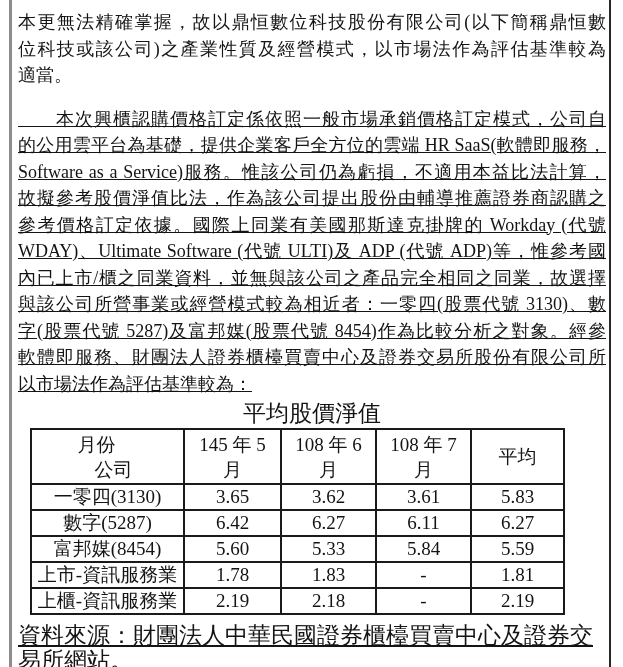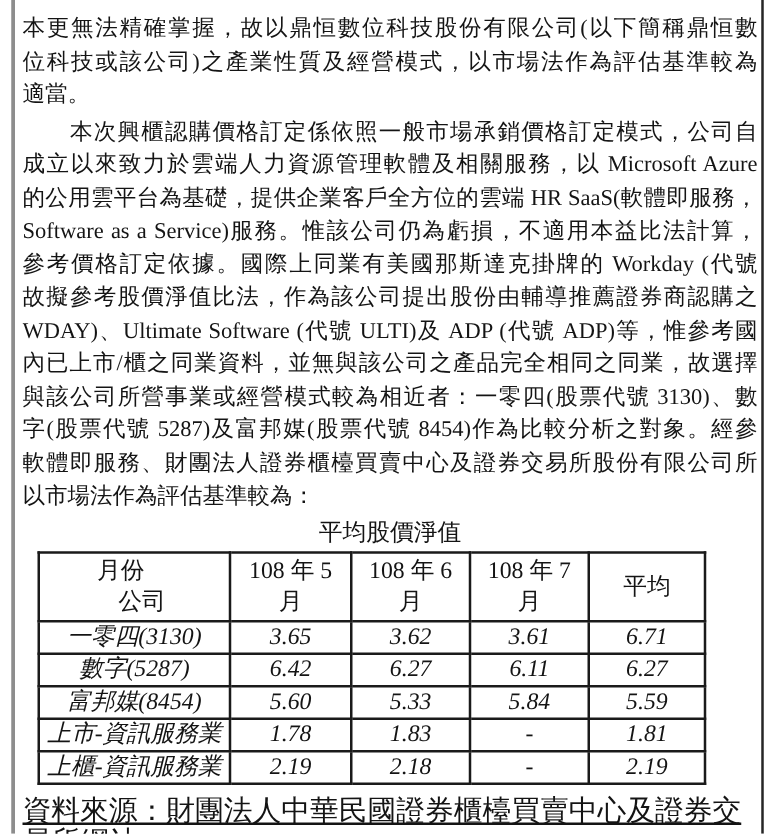--- a/index.html
+++ b/index.html
@@ -19,53 +19,53 @@
   .rule-right {
     position: absolute; left: 609px; top: 0;
     width: 2px; height: 667px;
     background: #262626;
   }
   .content {
     position: absolute; left: 18px; top: 9px;
     width: 588px;
   }
   .para { margin: 0; }
-  .para + .para { margin-top: 3px; }
+  .para + .para { margin-top: 17px; text-decoration: underline; }
   .line {
     font-size: 18px;
     line-height: 26.5px;
     height: 26.5px;
     overflow: hidden;
     text-align: justify;
     text-align-last: justify;
   }
   .para .line:last-child { text-align-last: left; }
   .table-title {
     margin-top: 4px;
-    font-size: 19px;
+    font-size: 23px;
     line-height: 26px;
     text-align: center;
   }
   table.networth {
     margin: 1px 0 0 12px;
     border-collapse: collapse;
     table-layout: fixed;
     width: 533px;
   }
   table.networth th, table.networth td {
     border: 2px solid #1a1a1a;
     font-weight: normal;
     font-size: 19px;
     padding: 0;
     vertical-align: middle;
     text-align: center;
   }
   tr.hdr { height: 55px; }
   tr.datarow { height: 26px; }
-  tr.datarow td { line-height: 24px; font-style: italic; }
+  tr.datarow td { line-height: 24px; }
   .hline { display: block; text-align: center; line-height: 25px; }
   .corner-top { display: block; line-height: 25px; padding-right: 22px; }
   .corner-bottom { display: block; text-align: center; line-height: 25px; padding-left: 12px; }
   .source {
     margin-top: 8px;
     font-size: 23px;
     line-height: 25px;
     text-decoration: underline;
   }
 </style>
@@ -78,25 +78,24 @@
 <div class="content">
 
   <div class="para">
     <div class="line">本更無法精確掌握，故以鼎恒數位科技股份有限公司(以下簡稱鼎恒數</div>
     <div class="line">位科技或該公司)之產業性質及經營模式，以市場法作為評估基準較為</div>
     <div class="line">適當。</div>
   </div>
 
   <div class="para">
     <div class="line">　　本次興櫃認購價格訂定係依照一般市場承銷價格訂定模式，公司自</div>
-    <div class="line">成立以來致力於雲端人力資源管理軟體及相關服務，以 Microsoft Azure</div>
     <div class="line">的公用雲平台為基礎，提供企業客戶全方位的雲端 HR SaaS(軟體即服務，</div>
     <div class="line">Software as a Service)服務。惟該公司仍為虧損，不適用本益比法計算，</div>
+    <div class="line">故擬參考股價淨值比法，作為該公司提出股份由輔導推薦證券商認購之</div>
     <div class="line">參考價格訂定依據。國際上同業有美國那斯達克掛牌的 Workday (代號</div>
-    <div class="line">故擬參考股價淨值比法，作為該公司提出股份由輔導推薦證券商認購之</div>
     <div class="line">WDAY)、Ultimate Software (代號 ULTI)及 ADP (代號 ADP)等，惟參考國</div>
     <div class="line">內已上市/櫃之同業資料，並無與該公司之產品完全相同之同業，故選擇</div>
     <div class="line">與該公司所營事業或經營模式較為相近者：一零四(股票代號 3130)、數</div>
     <div class="line">字(股票代號 5287)及富邦媒(股票代號 8454)作為比較分析之對象。經參</div>
     <div class="line">軟體即服務、財團法人證券櫃檯買賣中心及證券交易所股份有限公司所</div>
     <div class="line">以市場法作為評估基準較為：</div>
   </div>
 
   <div class="table-title">平均股價淨值</div>
 
@@ -108,21 +107,21 @@
       <col style="width:95px">
       <col style="width:93px">
     </colgroup>
     <tbody>
       <tr class="hdr">
         <th>
           <span class="corner-top">月份</span>
           <span class="corner-bottom">公司</span>
         </th>
         <th>
-          <span class="hline">108 年 5</span>
+          <span class="hline">145 年 5</span>
           <span class="hline">月</span>
         </th>
         <th>
           <span class="hline">108 年 6</span>
           <span class="hline">月</span>
         </th>
         <th>
           <span class="hline">108 年 7</span>
           <span class="hline">月</span>
         </th>
@@ -130,21 +129,21 @@
           <span class="hline">平均</span>
           <span class="hline"></span>
         </th>
       </tr>
 
       <tr class="datarow">
         <td>一零四(3130)</td>
         <td>3.65</td>
         <td>3.62</td>
         <td>3.61</td>
-        <td>6.71</td>
+        <td>5.83</td>
       </tr>
       <tr class="datarow">
         <td>數字(5287)</td>
         <td>6.42</td>
         <td>6.27</td>
         <td>6.11</td>
         <td>6.27</td>
       </tr>
       <tr class="datarow">
         <td>富邦媒(8454)</td>

